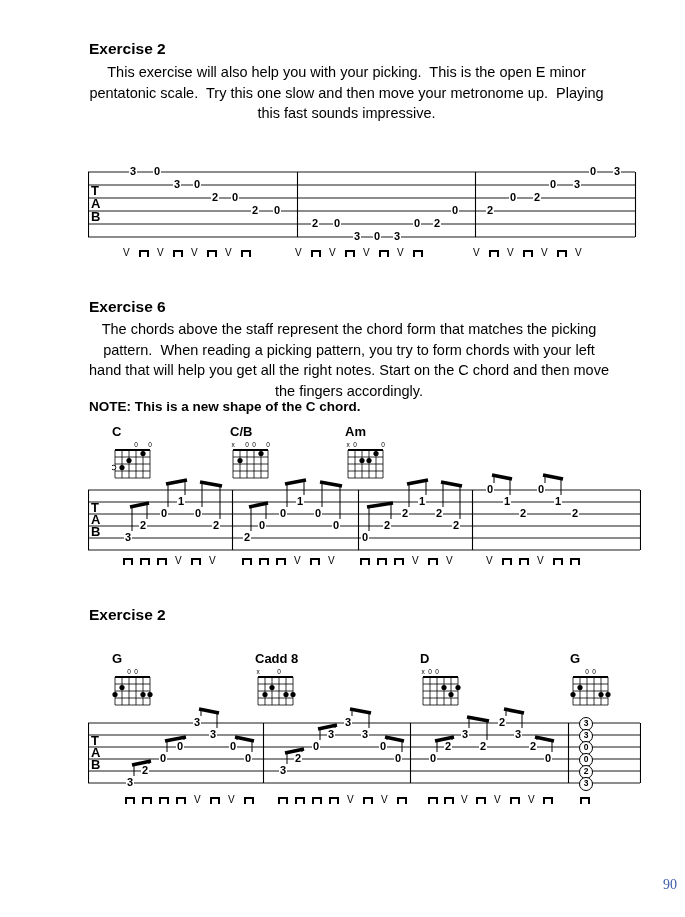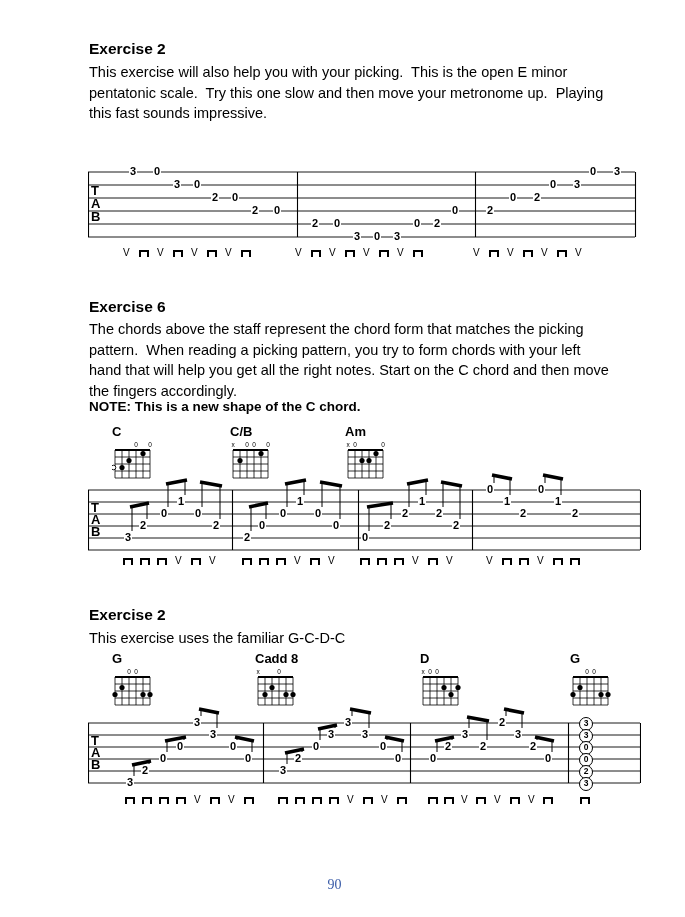--- a/index.html
+++ b/index.html
@@ -1,35 +1,35 @@
 <!DOCTYPE html>
 <html><head>
 <meta charset="utf-8">
 <style>
   html,body{margin:0;padding:0;background:#fff;}
   #page{position:relative;width:685px;height:917px;background:#fff;overflow:hidden;
         font-family:"Liberation Sans",sans-serif;color:#000;}
   .h{position:absolute;font-weight:bold;font-size:15.5px;}
-  .p{position:absolute;font-size:14.5px;line-height:20.5px;white-space:pre-wrap;}
+  .p{position:absolute;font-size:14.5px;line-height:20.5px;white-space:pre-wrap;text-align:center;}
   .note{position:absolute;font-weight:bold;font-size:13.5px;}
   .staff{position:absolute;}
   .staff svg{position:absolute;left:0;top:0;}
   .fret{position:absolute;font-weight:bold;font-size:11px;line-height:11px;
         background:#fff;padding:0 1px;}
   .tabletter{position:absolute;font-weight:bold;font-size:13px;line-height:13px;}
   .us{position:absolute;font-size:10px;line-height:10px;}
   .ds{position:absolute;width:10px;height:7px;border:2px solid #000;border-bottom:none;
       box-sizing:border-box;}
   .circ{position:absolute;width:12px;height:12px;border:1.3px solid #000;border-radius:50%;
         background:#fff;font-weight:bold;font-size:8.5px;line-height:11.5px;text-align:center;}
   .chord{position:absolute;}
   .chlabel{font-weight:bold;font-size:13px;line-height:14px;}
   #footer{position:absolute;left:0;right:0;text-align:center;font-size:9.5px;color:#3c3c3c;}
   #footer a{text-decoration:underline;margin-left:10px;}
-  #pagenum{position:absolute;left:0;right:16px;text-align:center;
+  #pagenum{position:absolute;left:0;right:8px;text-align:right;
            font-family:"Liberation Serif",serif;font-size:14px;}
 </style>
 </head>
 <body>
 
 <div id="page">
 
   <div class="h" style="left:89px;top:40px">Exercise 2</div>
   <div class="p" style="left:89px;top:62px;width:515px">This exercise will also help you with your picking.  This is the open E minor pentatonic scale.  Try this one slow and then move your metronome up.  Playing this fast sounds impressive.</div>
 
@@ -254,21 +254,20 @@
       <span class="us" style="left: 358px; top: 89px;">V</span>
       <span class="us" style="left: 398px; top: 89px;">V</span>
       <span class="ds" style="left: 414px; top: 91px;"></span>
       <span class="ds" style="left: 431px; top: 91px;"></span>
       <span class="us" style="left: 449px; top: 89px;">V</span>
       <span class="ds" style="left: 465px; top: 91px;"></span>
       <span class="ds" style="left: 482px; top: 91px;"></span>
     </div>
 
   <div class="h" style="left:89px;top:606px">Exercise 2</div>
-  <div class="p" style="left:89px;top:628px;width:520px">This exercise uses the familiar G-C-D-C</div>
 
   <div>
       <div class="chord" style="left: 112px; top: 652px;"><div class="chlabel">G</div><svg width="48" height="46">
           <text x="17" y="8" text-anchor="middle" font-size="6.5" font-family="Liberation Sans, sans-serif">0</text>
           <text x="24" y="8" text-anchor="middle" font-size="6.5" font-family="Liberation Sans, sans-serif">0</text>
           <line x1="3" y1="11" x2="3" y2="39" stroke="#000" stroke-width="0.8"></line>
           <line x1="10" y1="11" x2="10" y2="39" stroke="#000" stroke-width="0.8"></line>
           <line x1="17" y1="11" x2="17" y2="39" stroke="#000" stroke-width="0.8"></line>
           <line x1="24" y1="11" x2="24" y2="39" stroke="#000" stroke-width="0.8"></line>
           <line x1="31" y1="11" x2="31" y2="39" stroke="#000" stroke-width="0.8"></line>

